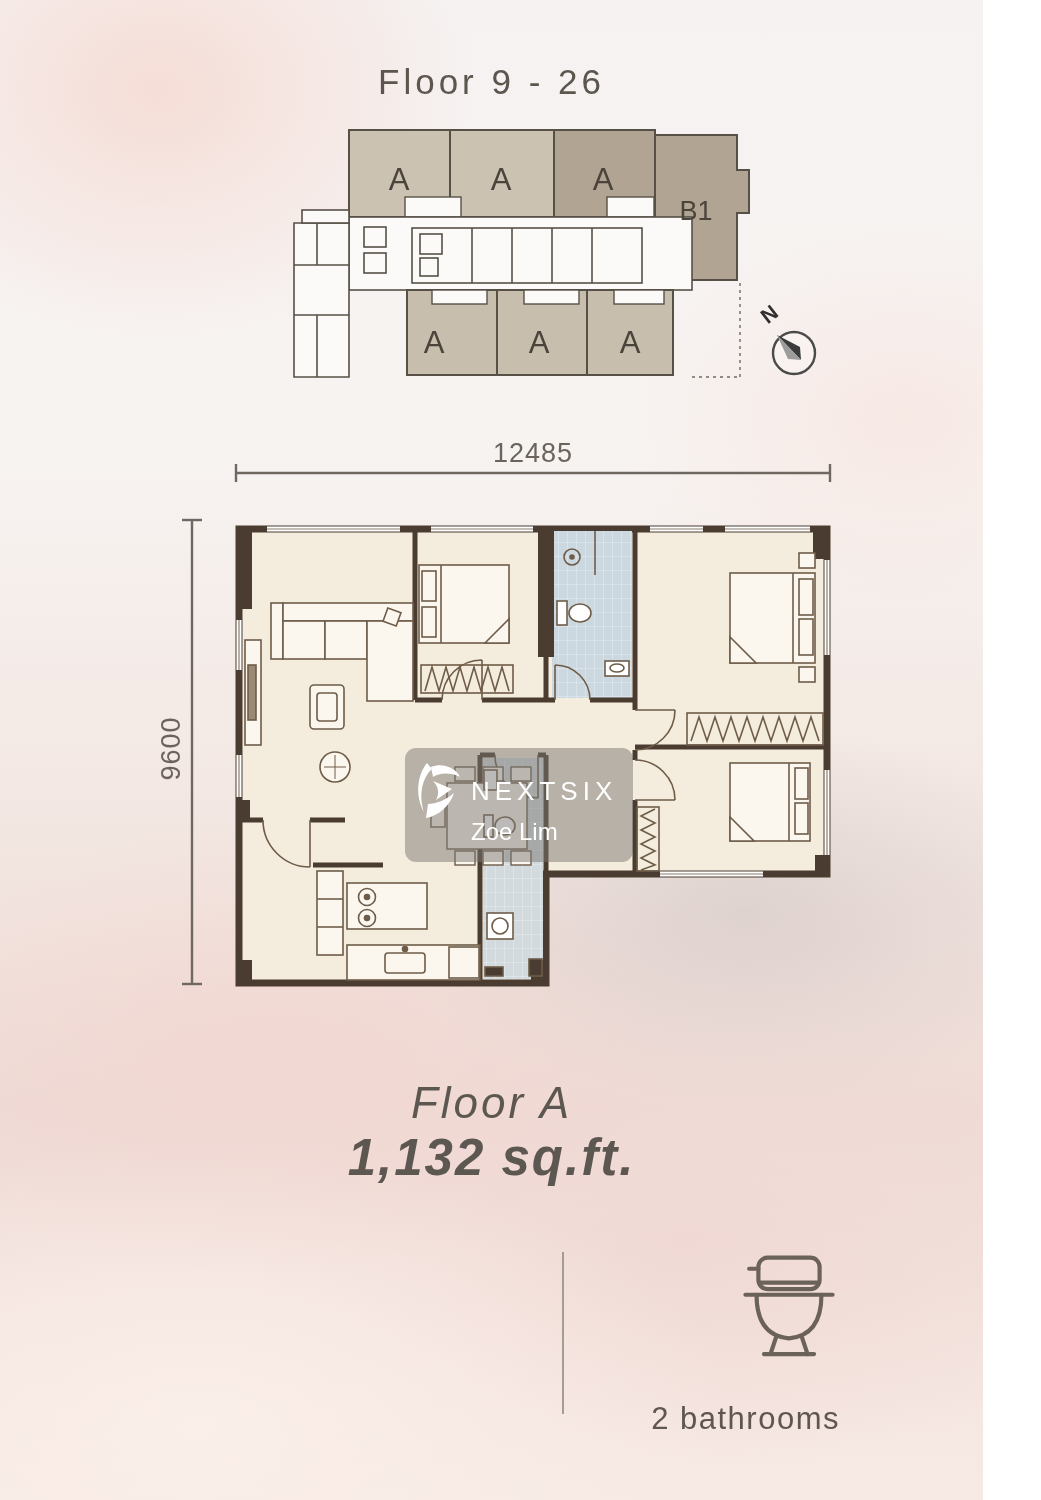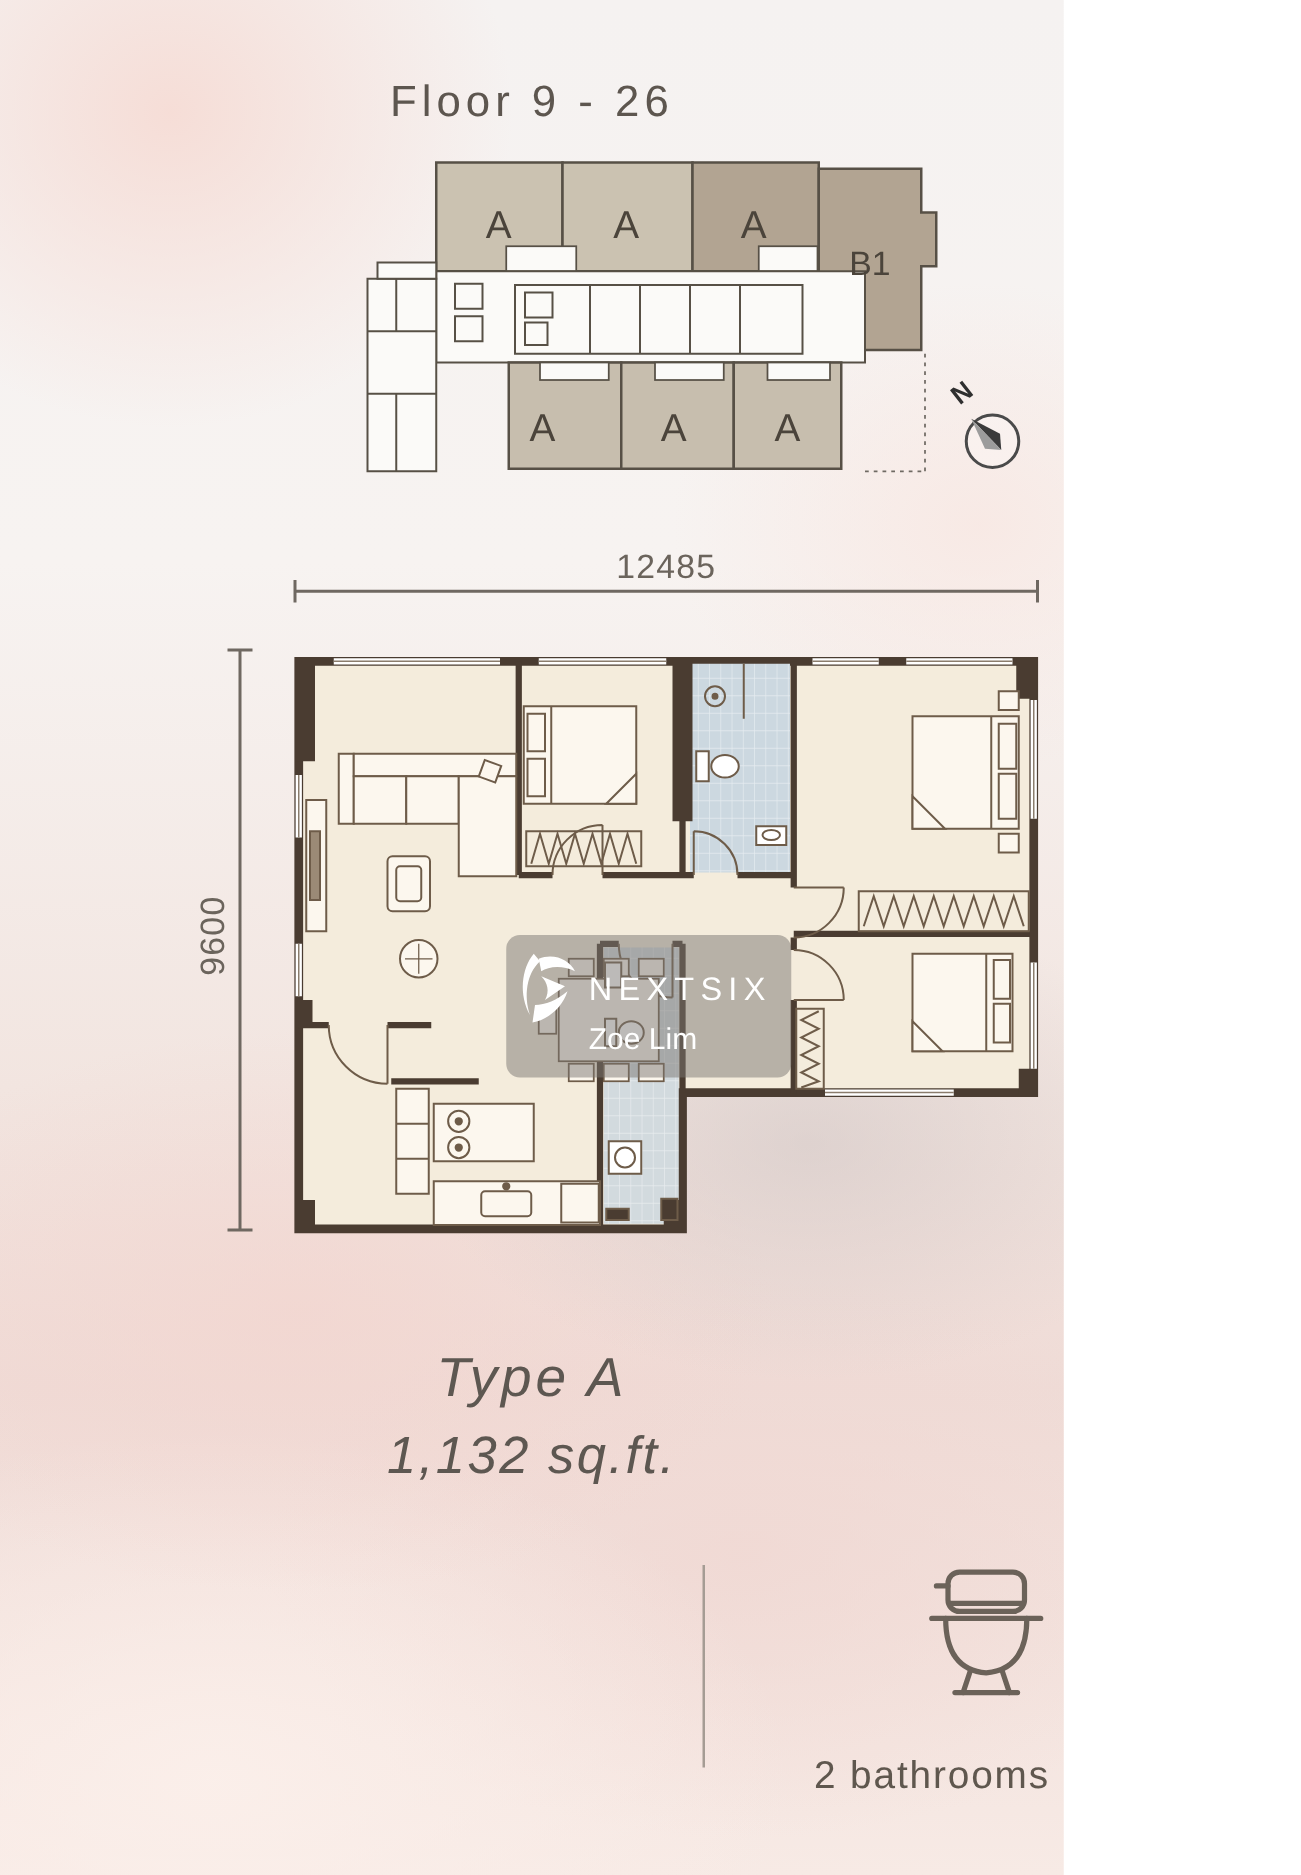--- a/index.html
+++ b/index.html
@@ -1,18 +1,18 @@
 <!DOCTYPE html>
 <html><head>
 <meta charset="utf-8">
 <style>
   html,body{margin:0;padding:0;}
   .page{
     position:relative;
-    width:851px;height:1500px;
+    width:983px;height:1500px;
     overflow:hidden;
     font-family:"Liberation Sans", sans-serif;
     background:
       radial-gradient(46% 24% at 16% 6%, rgba(246,219,212,.9), rgba(246,219,212,0) 70%),
       radial-gradient(40% 18% at 92% 28%, rgba(248,228,222,.65), rgba(248,228,222,0) 72%),
       radial-gradient(52% 18% at 76% 61%, rgba(203,193,192,.5), rgba(203,193,192,0) 70%),
       radial-gradient(60% 20% at 28% 70%, rgba(243,213,207,.7), rgba(243,213,207,0) 75%),
       radial-gradient(70% 24% at 20% 95%, rgba(251,239,234,.95), rgba(251,239,234,0) 78%),
       radial-gradient(60% 20% at 70% 83%, rgba(240,216,211,.8), rgba(240,216,211,0) 75%),
       linear-gradient(180deg,#f5f2f1 0%,#f7f3f1 30%,#f2e5e0 58%,#efdbd6 74%,#f7eae5 100%);
@@ -47,21 +47,21 @@
   .wm-agent{
     position:absolute;left:66px;top:70px;
     font-size:24px;color:#fff;
   }
   .entrance{
     left:238px;top:995px;width:105px;text-align:center;color:#5f574e;
   }
   .entrance-label{display:block;font-size:27px;letter-spacing:1px;margin-top:4px;}
   .unit-info{left:0;top:1078px;width:100%;text-align:center;color:#5d5751;}
   .unit-type{font-style:italic;font-size:44px;letter-spacing:3px;}
-  .unit-area{font-style:italic;font-size:42px;letter-spacing:2px;margin-top:12px;}
+  .unit-area{font-style:italic;font-size:51px;letter-spacing:2px;margin-top:0;font-weight:bold;}
   .feature{position:absolute;text-align:center;color:#5f574e;}
   .feature-label{display:block;font-size:31px;letter-spacing:1.5px;margin-top:24px;}
   .feat-bed{left:245px;top:1248px;width:250px;}
   .feat-bath{left:590px;top:1248px;width:250px;text-align:right;}
   .feat-divider{
     left:562px;top:1252px;width:2px;height:162px;background:#a59c94;
   }
   svg text{font-family:"Liberation Sans", sans-serif;}
 </style>
 </head>
@@ -318,21 +318,21 @@
       <path d="M18,7 C30,2 43,8 47,17 C37,12 26,13 20,17 Z" fill="#ffffff"></path>
       <path d="M13,58 C25,56 37,46 41,33 C33,40 23,44 15,44 Z" fill="#ffffff"></path>
       <path d="M20,21 L39,29 L23,40 C27,33 25,26 20,21 Z" fill="#ffffff"></path>
     </svg>
     <span class="wm-brand">NEXTSIX</span>
     <span class="wm-agent">Zoe Lim</span>
   </div>
 
 
   <div class="abs unit-info">
-    <div class="unit-type">Type A</div>
+    <div class="unit-type">Floor A</div>
     <div class="unit-area">1,132 sq.ft.</div>
   </div>
 
 
   <div class="abs feat-divider"></div>
 
   <div class="feature feat-bath">
     <svg width="102" height="125" viewBox="0 0 110 122">
       <g stroke="#6b6259" stroke-width="4.5" fill="none" stroke-linejoin="round" stroke-linecap="round">
         <rect x="22" y="4" width="66" height="34" rx="10"></rect>

